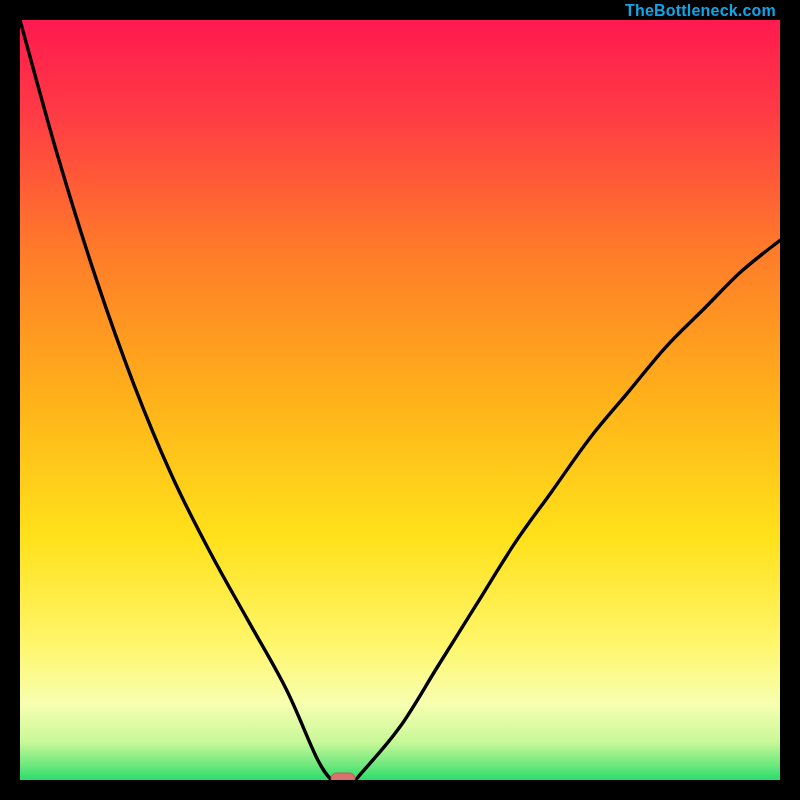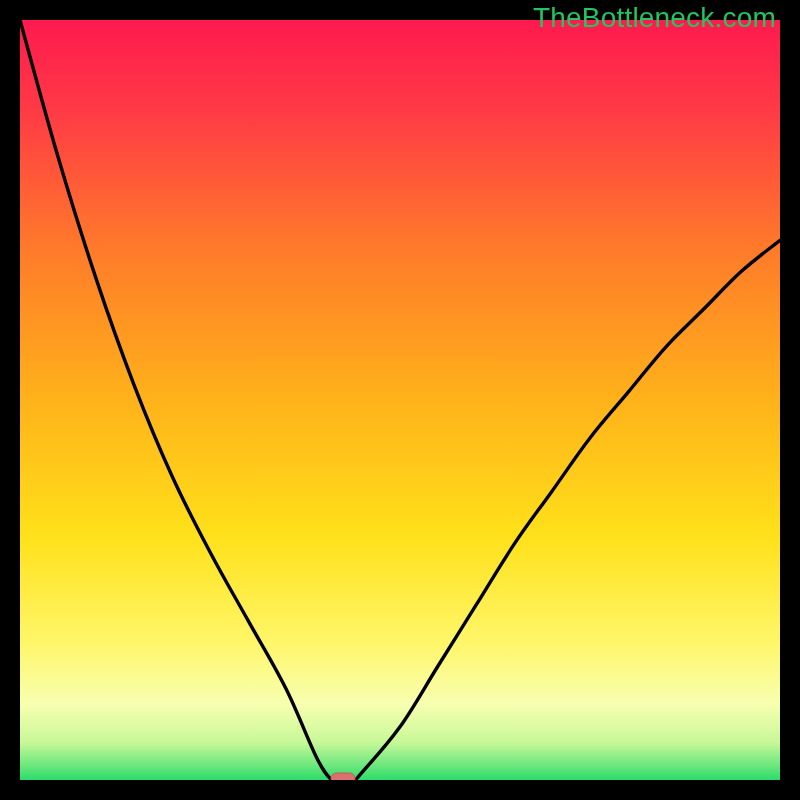--- a/index.html
+++ b/index.html
@@ -23,23 +23,23 @@
     position: absolute;
     left: 0;
     top: 0;
     width: 760px;
     height: 760px;
   }
   .watermark {
     position: absolute;
     top: 2px;
     right: 24px;
-    color: #22c55e;
-    font-size: 28px;
-    font-weight: 400;
+    color: #0ea5e9;
+    font-size: 16px;
+    font-weight: 700;
     letter-spacing: 0.2px;
     user-select: none;
   }
   svg {
     display: block;
   }
 </style>
 </head>
 <body>
 

